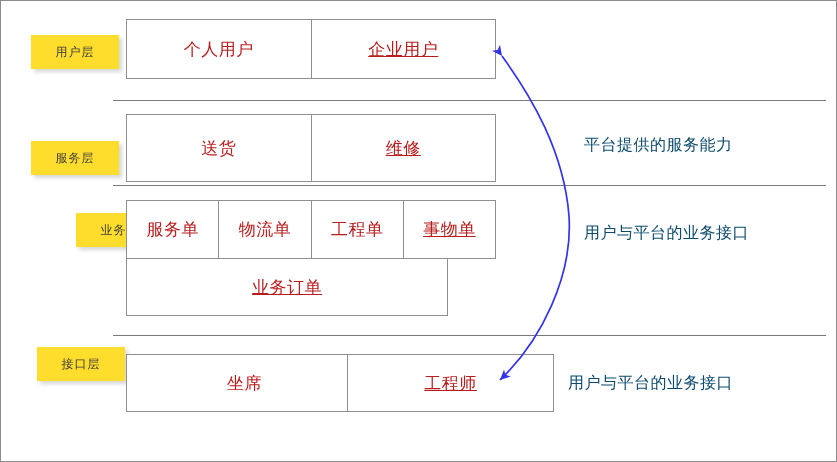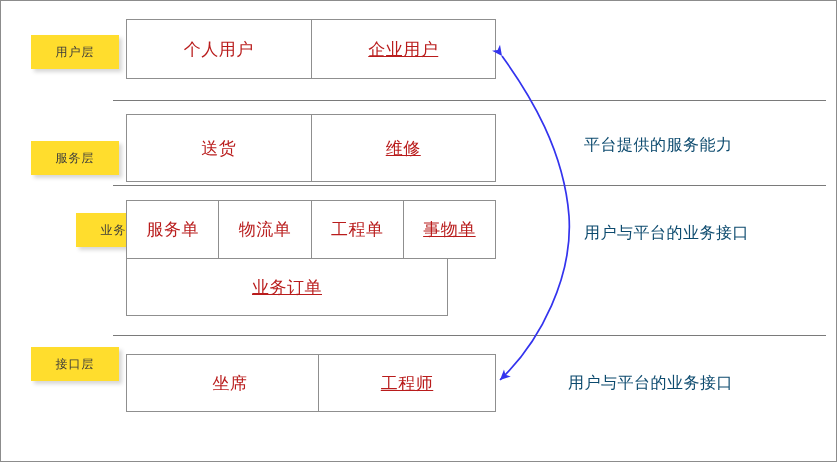--- a/index.html
+++ b/index.html
@@ -112,23 +112,23 @@
     <div class="box-cell">服务单</div>
     <div class="box-cell">物流单</div>
     <div class="box-cell">工程单</div>
     <div class="box-cell">事物单</div>
   </div>
 
   <div class="box-row" style="left:125px; top:258px; width:322px; height:57px; border-top:none;">
     <div class="box-cell">业务订单</div>
   </div>
 
-  <div class="layer-tag" style="left:30px; top:346px;">接口层</div>
+  <div class="layer-tag" style="left:36px; top:346px;">接口层</div>
 
-  <div class="box-row" style="left:125px; top:353px; width:370px; height:58px;padding-left:15px;">
+  <div class="box-row" style="left:125px; top:353px; width:428px; height:58px;padding-left:15px;">
     <div class="box-cell">坐席</div>
     <div class="box-cell">工程师</div>
   </div>
 
   <div class="annotation" style="left:583px; top:134px;">平台提供的服务能力</div>
 
   <div class="annotation" style="left:583px; top:222px;">用户与平台的业务接口</div>
 
   <div class="annotation" style="left:567px; top:372px;text-align:right;">用户与平台的业务接口</div>
 

